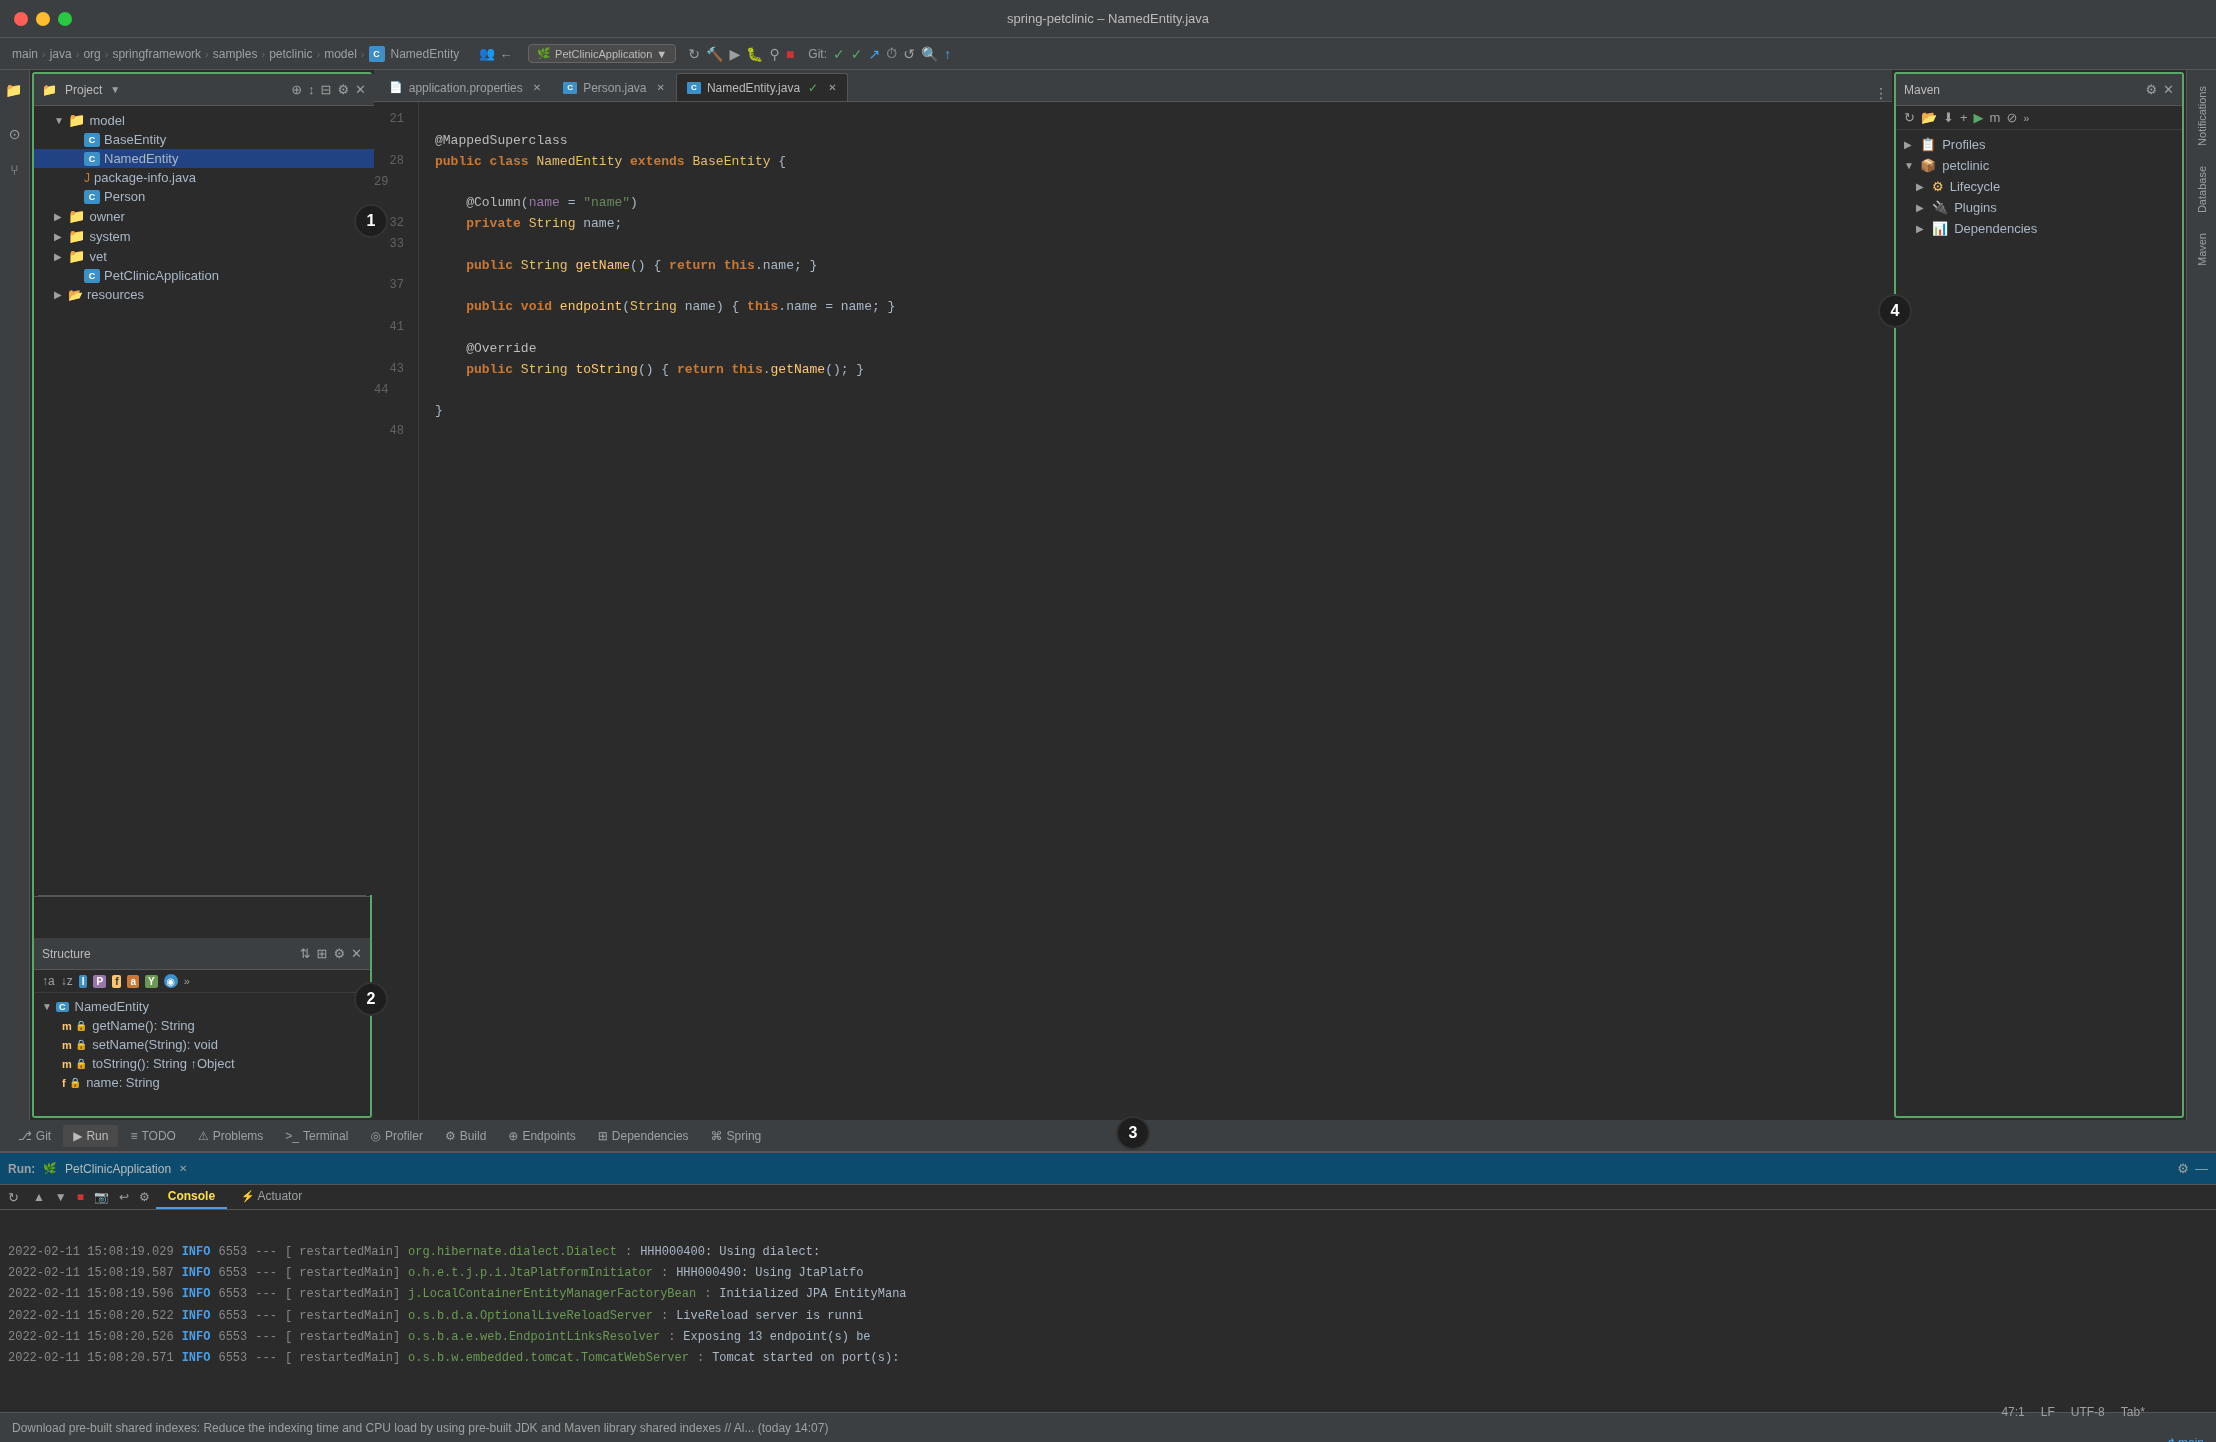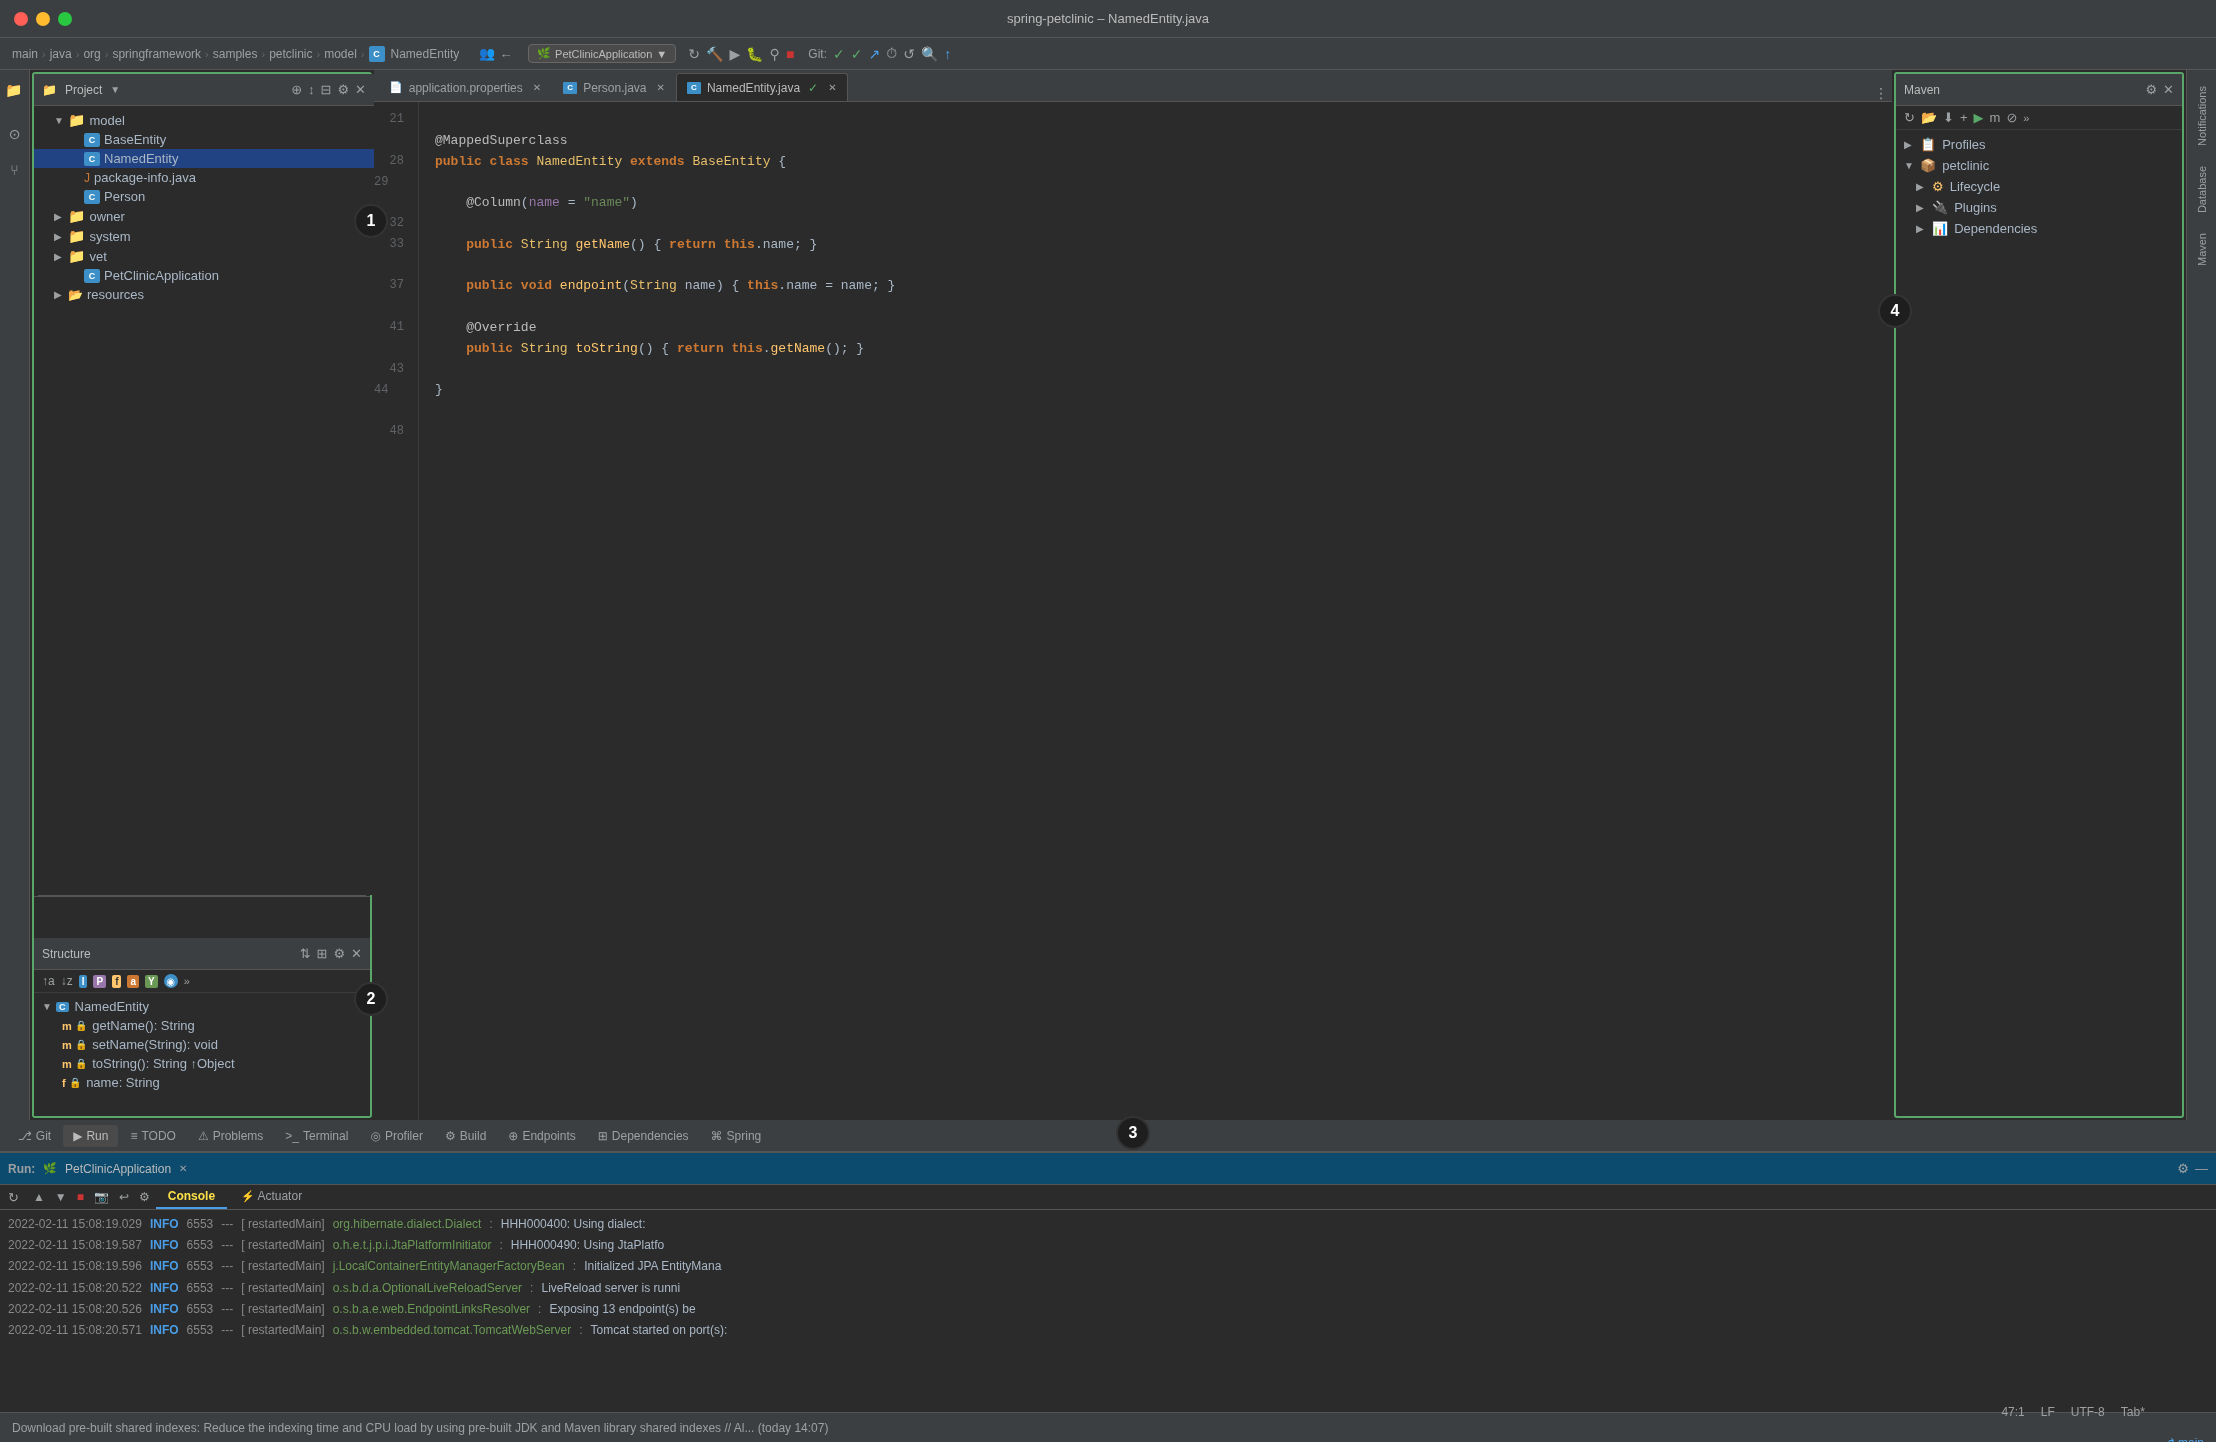--- a/index.html
+++ b/index.html
@@ -374,22 +374,23 @@
     }
     .run-tab.active {
       color: #fde047;
       border-bottom: 2px solid #4a9ee8;
       font-weight: bold;
     }
     .console-output {
       flex: 1;
       overflow-y: auto;
       padding: 4px 8px;
-      font-family: Liberation Sans, sans-serif;
+      font-family: Liberation Mono, monospace;
       font-size: 12px;
+      margin-top: 28px;
     }
     .log-line {
       display: flex;
       gap: 8px;
       line-height: 1.6;
       padding: 1px 0;
     }
     .log-time { color: #888; white-space: nowrap; }
     .log-level { color: #4a9ee8; font-weight: bold; }
     .log-pid { color: #888; }
@@ -714,20 +715,21 @@
         <div class="line-number"></div>
         <div class="line-number">48</div>
       </div>
 
       <div class="code-content">
         <div class="code-line"></div>
         <div class="code-line"><span class="an">@MappedSuperclass</span></div>
         <div class="code-line"><span class="kw">public class </span><span class="cl">NamedEntity </span><span class="kw">extends </span><span class="cl">BaseEntity</span><span class="op"> {</span></div>
         <div class="code-line"></div>
         <div class="code-line"><span>    </span><span class="an">@Column</span><span class="op">(</span><span class="var">name</span><span class="op"> = </span><span class="str">"name"</span><span class="op">)</span></div>
+        <div class="code-line"><span>    </span><span class="kw">private </span><span class="cl">String</span><span> name;</span></div>
         <div class="code-line"></div>
         <div class="code-line"><span>    </span><span class="kw">public </span><span class="cl">String</span><span> </span><span class="fn">getName</span><span class="op">() {</span><span class="kw"> return </span><span class="kw">this</span><span class="op">.</span><span>name; }</span></div>
         <div class="code-line"></div>
         <div class="code-line"><span>    </span><span class="kw">public void </span><span class="fn">endpoint</span><span class="op">(</span><span class="cl">String</span><span> name</span><span class="op">) {</span><span class="kw"> this</span><span class="op">.</span><span>name </span><span class="op">= </span><span>name; }</span></div>
         <div class="code-line"></div>
         <div class="code-line"><span>    </span><span class="an">@Override</span></div>
         <div class="code-line"><span>    </span><span class="kw">public </span><span class="cl">String</span><span> </span><span class="fn">toString</span><span class="op">() {</span><span class="kw"> return </span><span class="kw">this</span><span class="op">.</span><span class="fn">getName</span><span class="op">(); }</span></div>
         <div class="code-line"></div>
         <div class="code-line"><span class="op">}</span></div>
       </div>

